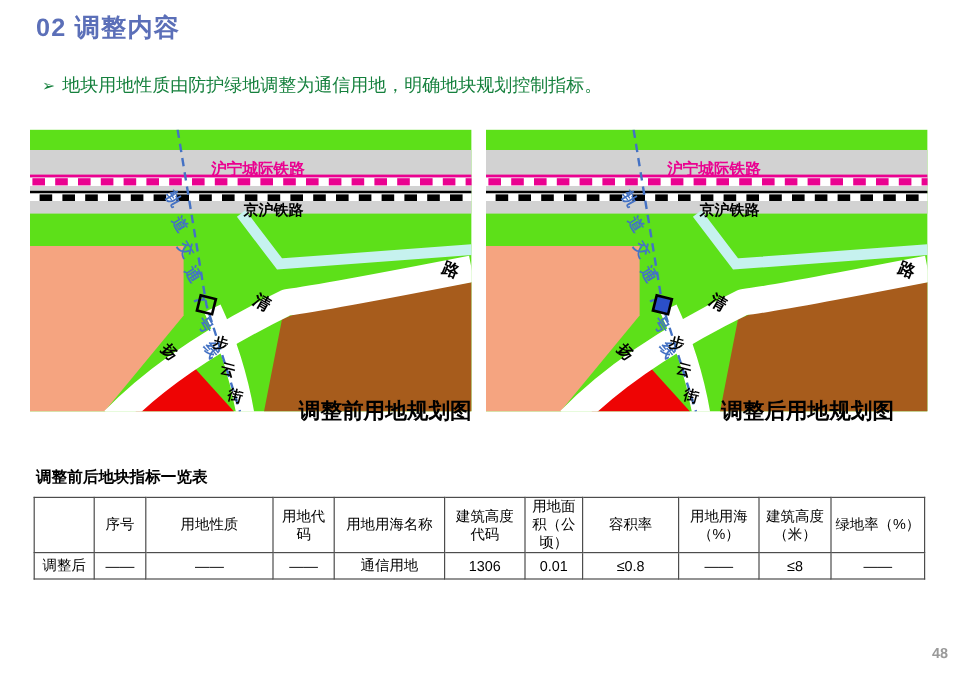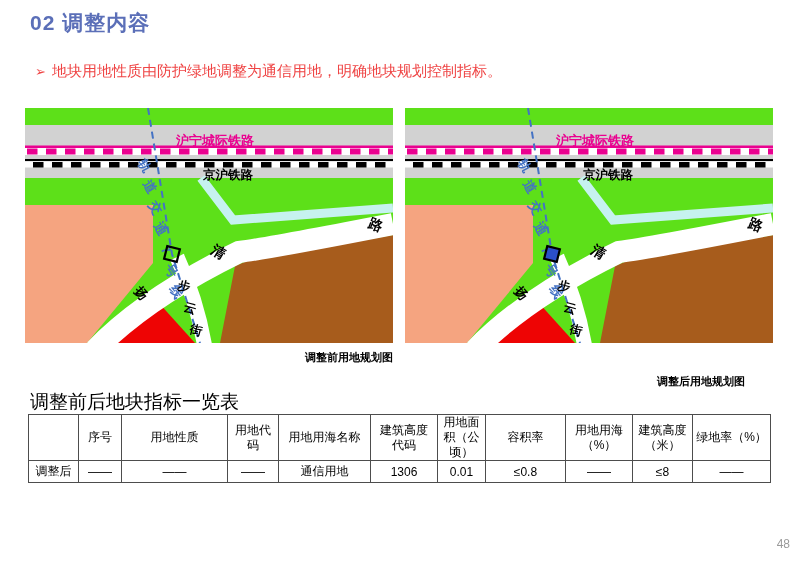--- a/index.html
+++ b/index.html
@@ -1,32 +1,32 @@
 <!DOCTYPE html>
 <html><head>
 <meta charset="utf-8">
 <style>
   html,body{margin:0;padding:0;background:#fff;}
   body{font-family:"Liberation Sans","DejaVu Sans",sans-serif;}
   #slide{position:relative;width:800px;height:566px;background:#ffffff;overflow:hidden;}
   .page-title{position:absolute;left:30px;top:9px;font-size:21px;font-weight:bold;letter-spacing:1px;}
-  .bullet-line{position:absolute;left:35px;top:62px;font-size:15px;color:#ef4444;white-space:nowrap;}
+  .bullet-line{position:absolute;left:35px;top:62px;font-size:15px;color:#15803d;white-space:nowrap;}
   .bullet-line .marker{font-family:"DejaVu Sans",sans-serif;margin-right:6px;font-size:13px;}
   .map-wrap{position:absolute;top:108px;width:368px;height:183px;}
   #map-before{left:25px;}
   #map-after{left:405px;}
-  .map-caption{position:absolute;top:350px;width:368px;font-size:11px;font-weight:bold;color:#000;text-align:right;}
+  .map-caption{position:absolute;top:330px;width:368px;font-size:18px;font-weight:bold;color:#000;text-align:right;}
   #caption-before{left:25px;}
-  #caption-after{left:405px;padding-right:28px;width:340px;margin-top:24px;}
-  .table-title{position:absolute;left:30px;top:389px;font-size:19px;font-weight:normal;color:#000;}
+  #caption-after{left:405px;padding-right:28px;width:340px;}
+  .table-title{position:absolute;left:30px;top:389px;font-size:13px;font-weight:bold;color:#000;}
   table.spec{position:absolute;left:28px;top:414px;border-collapse:collapse;table-layout:fixed;font-size:12px;color:#000;}
   table.spec td,table.spec th{border:1px solid #4d4d4d;text-align:center;vertical-align:middle;padding:0 2px;overflow:hidden;}
   table.spec th{font-weight:normal;height:44px;line-height:1.25;white-space:pre-line;}
   table.spec td{height:21px;}
-  .page-number{position:absolute;left:760px;top:537px;width:30px;text-align:right;font-size:12px;color:#9a9a9a;}
+  .page-number{position:absolute;left:760px;top:537px;width:30px;text-align:right;font-size:12px;color:#9a9a9a;font-weight:bold;}
 </style>
 </head>
 <body>
 
 <div id="slide">
 
   <div class="page-title" style="color: rgb(91, 111, 184);">02 调整内容</div>
 
   <div class="bullet-line">
     <span class="marker">➢</span><span>地块用地性质由防护绿地调整为通信用地，明确地块规划控制指标。</span>

